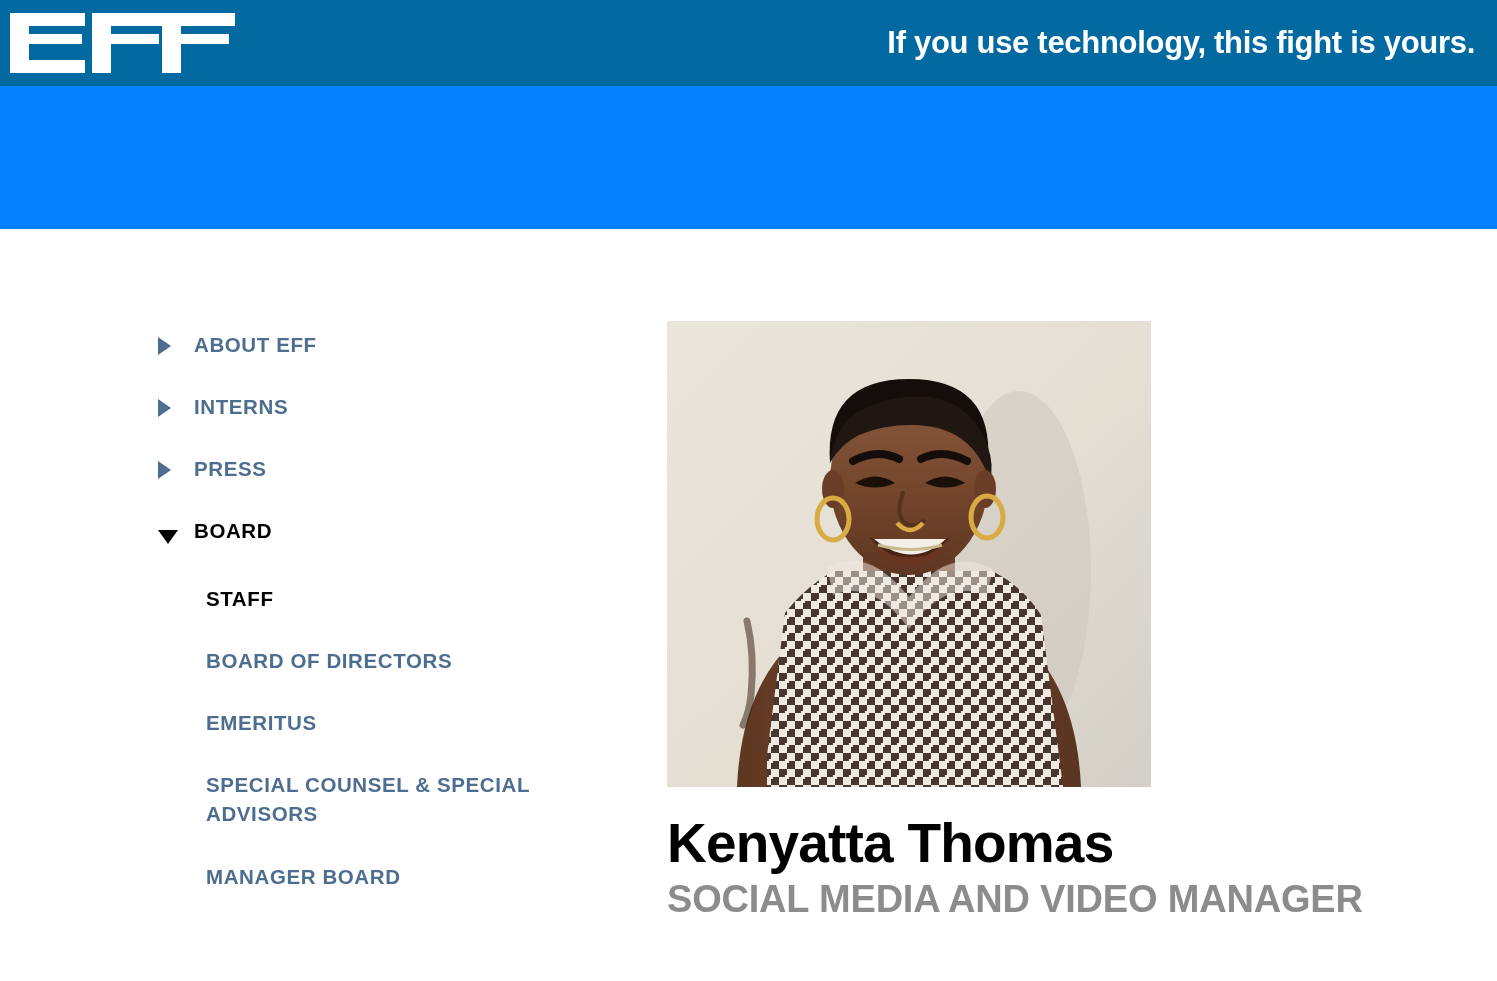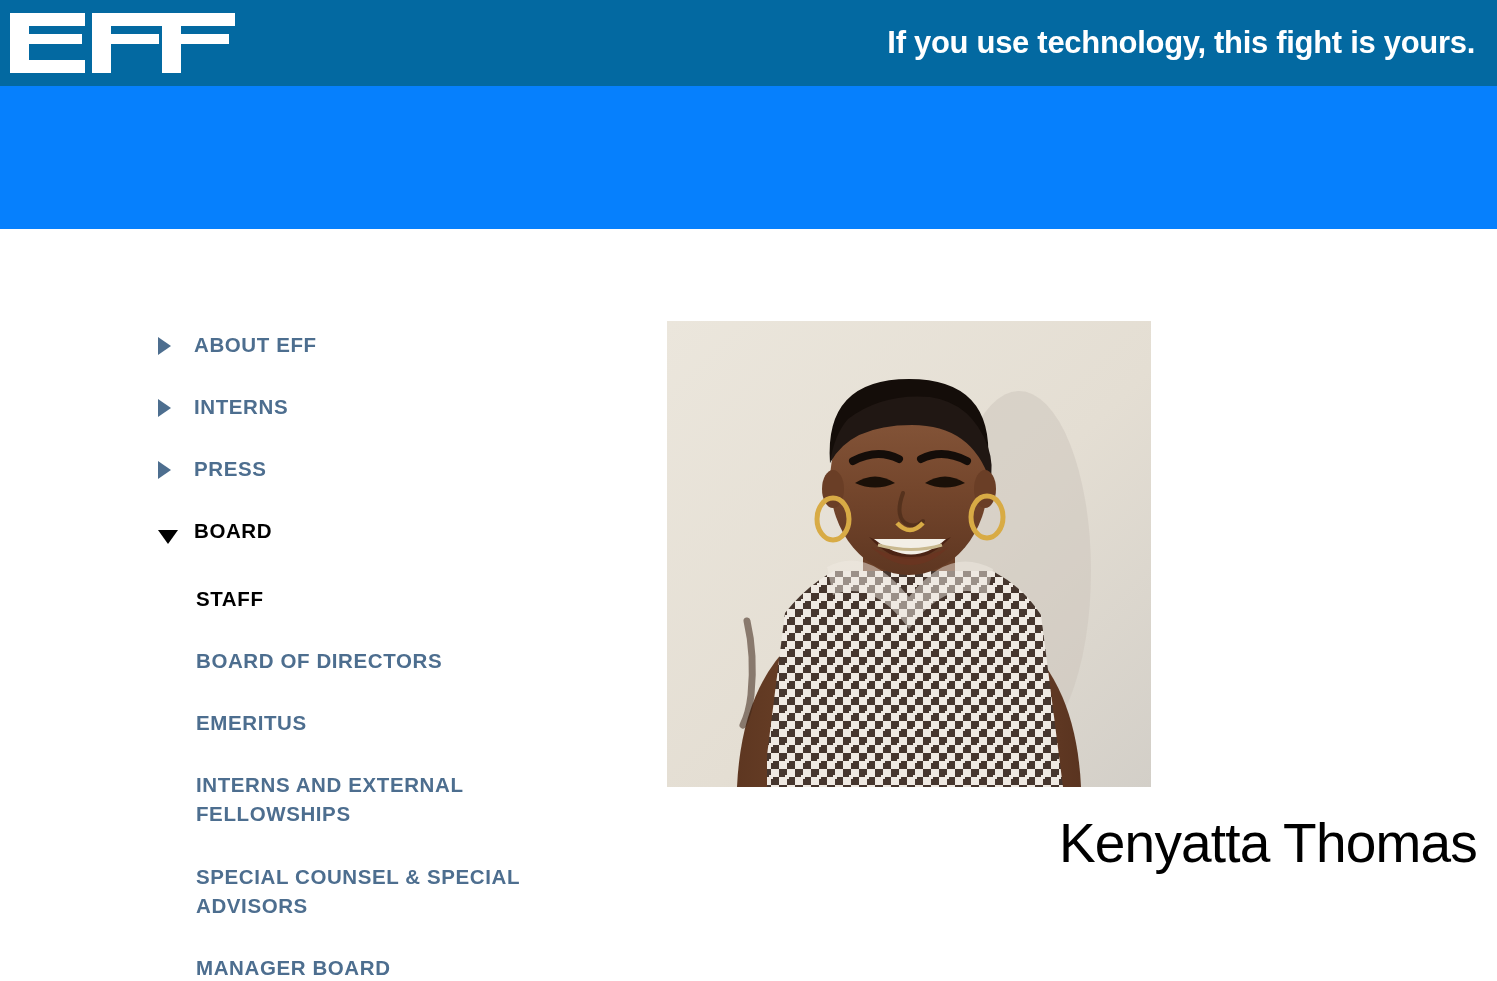--- a/index.html
+++ b/index.html
@@ -93,21 +93,21 @@
     font-size: 20.5px;
     font-weight: bold;
     letter-spacing: 0.6px;
     color: #4d6e8f;
     line-height: 1.15;
   }
 
   .nav-label.active { color: #000000; }
 
   
-  .subnav { margin-left: 38px; }
+  .subnav { margin-left: 48px; }
 
   .subnav-item {
     margin-bottom: 33px;
     cursor: pointer;
   }
 
   .subnav-item:last-child { margin-bottom: 0; }
 
   .subnav-label {
     font-size: 20.5px;
@@ -134,26 +134,25 @@
     overflow: hidden;
     display: block;
     background: #e6e1d8;
   }
 
   .portrait-frame svg { display: block; width: 484px; height: 466px; }
 
   .person-name {
     margin-top: 28px;
     font-size: 55px;
-    font-weight: normal;
+    font-weight: bold;
     color: #000000;
     letter-spacing: -0.8px;
     line-height: 1.05;
     white-space: nowrap;
-    text-align: right;
   }
 
   .person-title {
     margin-top: 6px;
     font-size: 38px;
     font-weight: bold;
     color: #8c8c8c;
     letter-spacing: -0.2px;
     line-height: 1.1;
     white-space: nowrap;
@@ -234,23 +233,20 @@
       </div>
 
       <div class="subnav-item">
         <div class="subnav-label">BOARD OF DIRECTORS</div>
       </div>
 
       <div class="subnav-item">
         <div class="subnav-label">EMERITUS</div>
       </div>
 
-      <div class="subnav-item">
-        <div class="subnav-label">INTERNS AND EXTERNAL FELLOWSHIPS</div>
-      </div>
 
       <div class="subnav-item">
         <div class="subnav-label">SPECIAL COUNSEL &amp; SPECIAL ADVISORS</div>
       </div>
 
       <div class="subnav-item">
         <div class="subnav-label">MANAGER BOARD</div>
       </div>
 
     </div>
@@ -326,15 +322,16 @@
         <path d="M202 216 q40 44 82 0 q-40 20 -82 0 z" fill="#4b2314"></path>
         <path d="M207 218 q38 31 72 0 z" fill="#f3efe6"></path>
         <path d="M211 224 q34 9 64 0" stroke="#c9b98f" stroke-width="3" fill="none"></path>
 
         <path d="M204 226 q40 36 78 0 q-38 20 -78 0 z" fill="#6b3420" opacity="0.8"></path>
       </svg>
     </div>
 
     <h1 class="person-name">Kenyatta Thomas</h1>
 
+    <h2 class="person-title">SOCIAL MEDIA AND VIDEO MANAGER</h2>
 
   </main>
 </div>
 
 </body></html>

